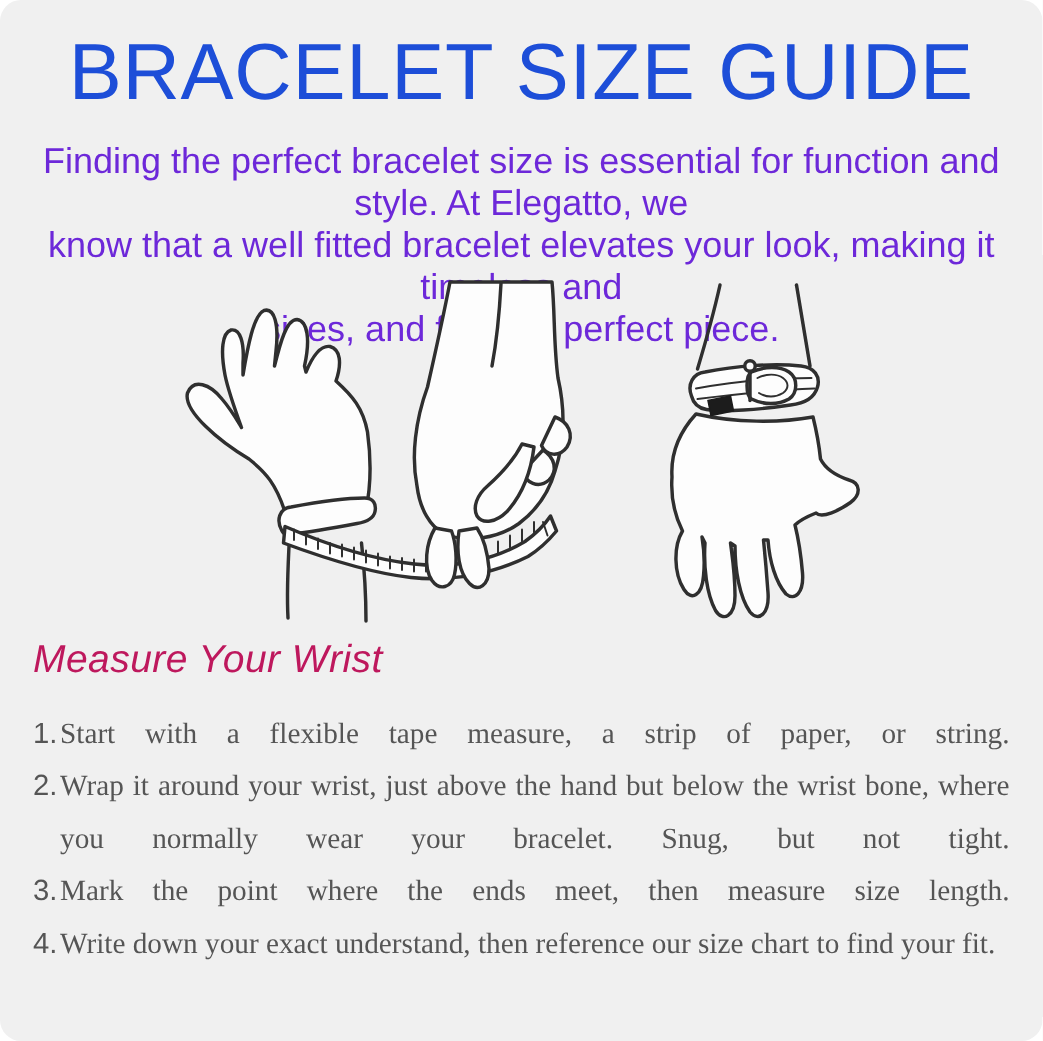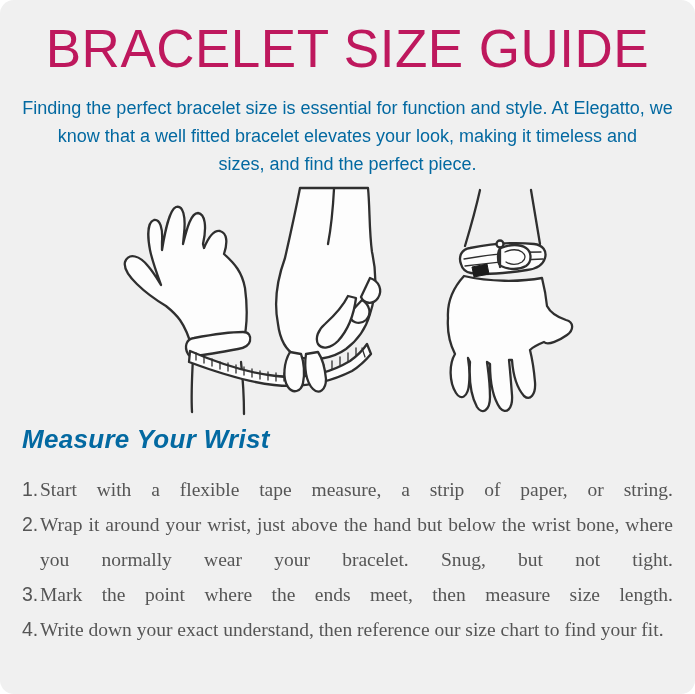--- a/index.html
+++ b/index.html
@@ -18,48 +18,48 @@
   }
   .title {
     position: absolute;
     top: 18px;
     left: 0;
     width: 100%;
     text-align: center;
     font-size: 53px;
     font-weight: 300;
     letter-spacing: 0.5px;
-    color: #be185d;
+    color: #1d4ed8;
     white-space: nowrap;
   }
   .intro {
     position: absolute;
     top: 94px;
     left: 0;
     width: 100%;
     text-align: center;
-    font-size: 18px;
+    font-size: 24px;
     line-height: 28px;
-    color: #0369a1;
+    color: #6d28d9;
   }
   .illustration {
     position: absolute;
     top: 186px;
     left: 0;
     width: 695px;
     height: 235px;
   }
   .section-heading {
     position: absolute;
     top: 424px;
     left: 22px;
     font-size: 26px;
     font-style: italic;
-    font-weight: bold;
-    color: #0369a1;
+    font-weight: normal;
+    color: #be185d;
     letter-spacing: 0.3px;
   }
   .steps {
     position: absolute;
     top: 472px;
     left: 22px;
     right: 22px;
   }
   .step {
     display: flex;

